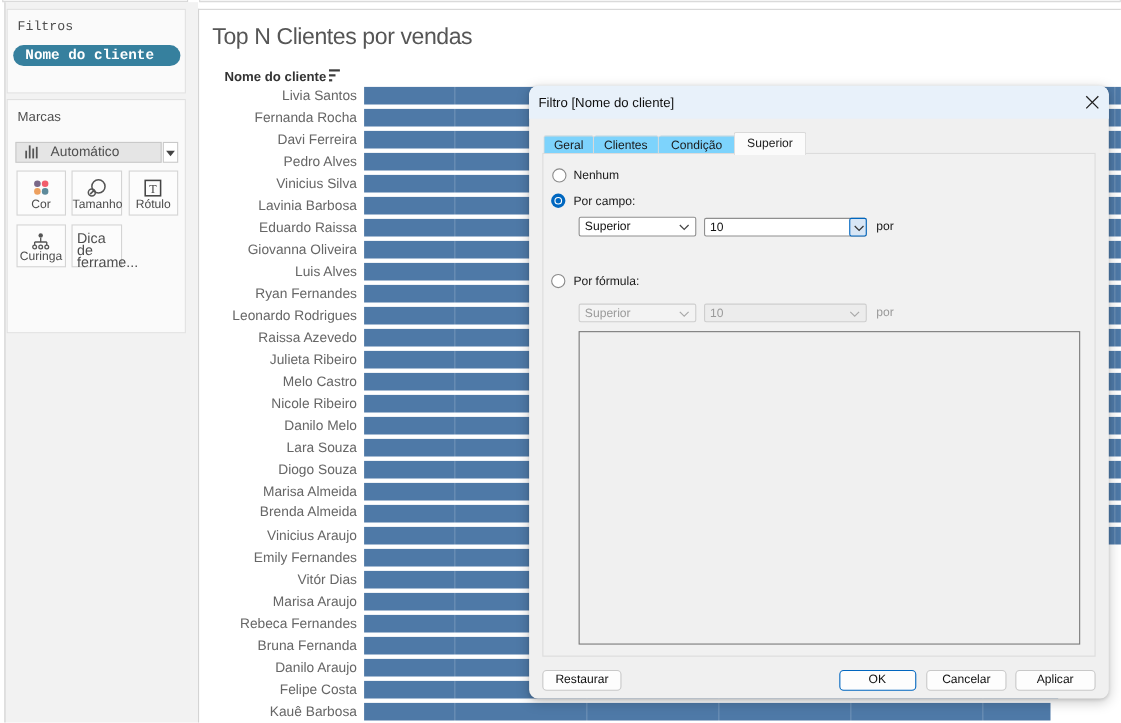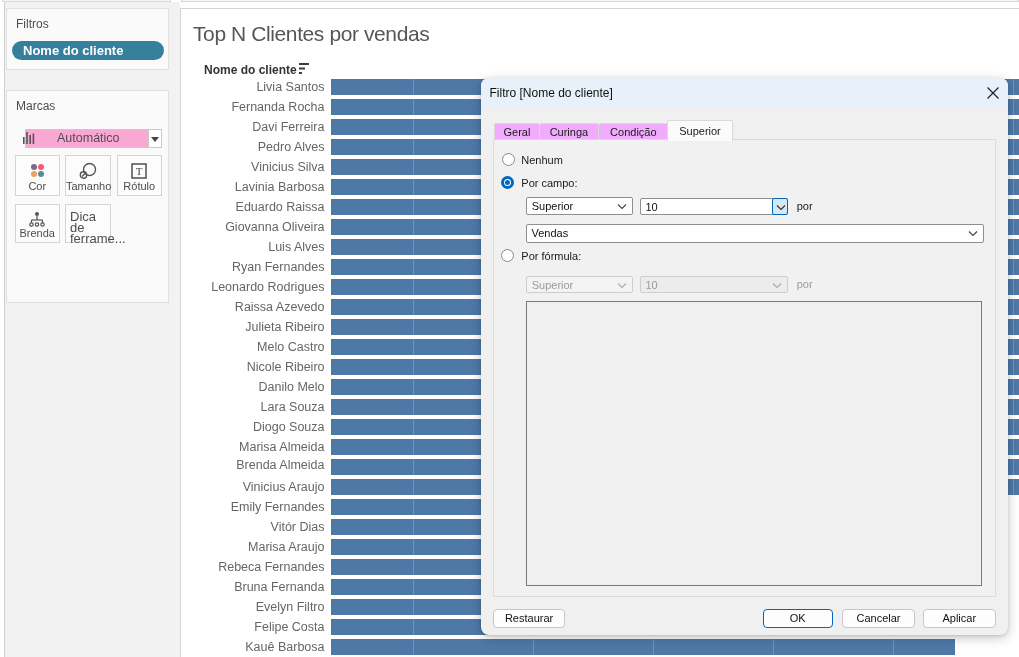--- a/index.html
+++ b/index.html
@@ -7,26 +7,26 @@
 .abs { position:absolute; }
 
 
 #topl { position:absolute; left:2px; top:-6px; width:169px; height:8px; border:1px solid #d8d8d8; background:#f5f5f5;}
 #topr { position:absolute; left:181px; top:-6px; width:838px; height:8px; border:1px solid #d8d8d8; background:#f5f5f5;}
 
 
 #sidebar { position:absolute; left:4px; top:2px; width:176px; height:655px;
   background:#f2f2f2; border-left:1px solid #d0d0d0; }
 .panel { position:absolute; background:#fafafa; border:1px solid #e0e0e0; left:6px; width:163px; }
-#pfilt { top:8px; height:62px; }
+#pfilt { top:8px; height:77px;font-family:Liberation Mono, monospace; }
 #pmarc { top:90px; height:213px; }
 .plabel { position:absolute; left:9px; top:8px; font-size:12px; color:#4d4d4d; }
 #pill { position:absolute; left:5px; top:31.5px; width:152px; height:19.5px; border-radius:10px;
   background:#36809e; color:#fff; font-size:13px; font-weight:bold; line-height:19.5px; padding-left:11px; }
-#autobox { position:absolute; left:18px; top:38px; width:133px; height:19px; background:#f9a8d4;
+#autobox { position:absolute; left:7px; top:38px; width:133px; height:19px; background:#e5e5e5;
   border:1px solid #c9c9c9; font-size:12.5px; color:#4f4f4f; line-height:17px; padding-left:31px;}
 #autobtn { position:absolute; left:141px; top:38px; width:14px; height:19px; background:#fff;
   border:1px solid #c9c9c9; }
 #autobtn:after { content:""; position:absolute; left:2px; top:7px; border:4px solid transparent; border-top:5px solid #444; }
 .mbtn { position:absolute; width:45.5px; height:41px; background:#fcfcfc; border:1px solid #d4d4d4; text-align:center; }
 .mbtn .t { position:absolute; bottom:3px; width:100%; font-size:11px; color:#4d4d4d; }
 .mbtn svg { position:absolute; top:6px; left:50%; margin-left:-9px; }
 #bdica { font-size:13px; color:#4d4d4d; padding-top:7.5px; line-height:10.8px; text-align:left; padding-left:4px;}
 
 
@@ -41,21 +41,21 @@
 
 
 #dlg { position:absolute; left:481px; top:78px; width:527px; height:557px; background:#f0f0f0;
   border-radius:8px; box-shadow:0 3px 12px rgba(0,0,0,0.22), 0 1px 3px rgba(0,0,0,0.12); font-size:11px; color:#1a1a1a;padding-left:37px;}
 #dtitle { position:absolute; left:0; top:0; width:100%; height:30px; background:#e8f1fa;
   border-radius:8px 8px 0 0; line-height:30px; padding-left:8.5px; font-size:12px; color:#111; }
 #dclose { position:absolute; right:8px; top:8px; width:14px; height:14px; }
 
 #tabpage { position:absolute; left:11.5px; top:61.4px; width:503px; height:458px;
   border:1px solid #dcdcdc; background:#f1f1f1; }
-.tab { position:absolute; top:44.6px; height:16.8px; background:#f0abfc; border:1px solid #d9d9d9;
+.tab { position:absolute; top:44.6px; height:16.8px; background:#7dd3fc; border:1px solid #d9d9d9;
   border-bottom:none; text-align:center; font-size:11px; line-height:17px; border-radius:2px 2px 0 0;}
 #tabsup { position:absolute; left:186px; top:41.5px; width:66px; height:21px; background:#fbfbfb;
   border:1px solid #d9d9d9; border-bottom:none; border-radius:2px 2px 0 0; text-align:center;
   font-size:11px; line-height:20px; z-index:3;}
 
 .radio { position:absolute; width:13px; height:13px; border-radius:50%; background:#fff; border:1px solid #8a8a8a;}
 .radio.sel { background:#0067c0; border:none; }
 .radio.sel:before { content:""; position:absolute; left:3px; top:3px; width:7px; height:7px; border-radius:50%; background:#fff; }
 .radio.sel:after { content:""; position:absolute; left:4px; top:4px; width:5px; height:5px; border-radius:50%; background:#0067c0; }
 .dlbl { position:absolute; font-size:11px; color:#1a1a1a; }
@@ -134,21 +134,21 @@
 <div class="rlab" style="top:497.2px">Emily Fernandes</div>
 <div class="bar" style="top:499.2px;width:674.5px"></div>
 <div class="rlab" style="top:517.2px">Vitór Dias</div>
 <div class="bar" style="top:519.2px;width:668.5px"></div>
 <div class="rlab" style="top:537.2px">Marisa Araujo</div>
 <div class="bar" style="top:539.2px;width:661.5px"></div>
 <div class="rlab" style="top:557.2px">Rebeca Fernandes</div>
 <div class="bar" style="top:559.2px;width:654.5px"></div>
 <div class="rlab" style="top:577.2px">Bruna Fernanda</div>
 <div class="bar" style="top:579.2px;width:647.5px"></div>
-<div class="rlab" style="top:597.2px">Evelyn Filtro</div>
+<div class="rlab" style="top:597.2px">Danilo Araujo</div>
 <div class="bar" style="top:599.2px;width:639.5px"></div>
 <div class="rlab" style="top:617.2px">Felipe Costa</div>
 <div class="bar" style="top:619.2px;width:631.5px"></div>
 <div class="rlab" style="top:637.2px">Kauê Barbosa</div>
 <div class="bar" style="top:639.2px;width:624.5px"></div>
 <div class="grid" style="left:413px"></div>
 <div class="grid" style="left:533px"></div>
 <div class="grid" style="left:653px"></div>
 <div class="grid" style="left:773px"></div>
 <div class="grid" style="left:893px"></div>
@@ -197,33 +197,33 @@
     <svg width="18" height="18" viewBox="0 0 18 18">
       <circle cx="9" cy="3" r="2" fill="#555"></circle>
       <line x1="9" y1="5" x2="9" y2="9" stroke="#555" stroke-width="1.2"></line>
       <line x1="3.5" y1="9" x2="14.5" y2="9" stroke="#555" stroke-width="1.2"></line>
       <line x1="3.5" y1="9" x2="3.5" y2="12" stroke="#555" stroke-width="1.2"></line>
       <line x1="14.5" y1="9" x2="14.5" y2="12" stroke="#555" stroke-width="1.2"></line>
       <circle cx="3.5" cy="13.5" r="1.7" fill="none" stroke="#555" stroke-width="1.2"></circle>
       <circle cx="9" cy="13.5" r="1.7" fill="none" stroke="#555" stroke-width="1.2"></circle>
       <circle cx="14.5" cy="13.5" r="1.7" fill="none" stroke="#555" stroke-width="1.2"></circle>
     </svg>
-    <div class="t">Brenda</div>
+    <div class="t">Curinga</div>
   </div>
   <div class="mbtn" id="bdica" style="left:58px;top:112.5px;height:39px">Dica de<br>ferrame...</div>
 </div>
 
 <div id="dlg">
   <div id="dtitle">Filtro [Nome do cliente]</div>
   <svg id="dclose" viewBox="0 0 14 14">
       <path d="M1.5 1.5 L12.5 12.5 M12.5 1.5 L1.5 12.5" stroke="#222" stroke-width="1.2"></path>
     </svg>
   <div id="tabpage"></div>
   <div class="tab" style="left:12.9px;width:46.2px;">Geral</div>
-  <div class="tab" style="left:59.1px;width:58.6px;border-left:none;">Curinga</div>
+  <div class="tab" style="left:59.1px;width:58.6px;border-left:none;">Clientes</div>
   <div class="tab" style="left:117.7px;width:70.3px;border-left:none;">Condição</div>
   <div id="tabsup">Superior</div>
 
   <div class="radio" style="left:20.7px;top:75.4px"></div>
   <div class="dlbl" style="left:40.3px;top:76.4px">Nenhum</div>
   <div class="radio sel" style="left:20.2px;top:98.1px"></div>
   <div class="dlbl" style="left:40.3px;top:99.1px">Por campo:</div>
 
   <div class="combo" style="left:45.2px;top:119.3px;width:107.1px;height:18.1px;">Superior
     <svg width="10" height="7" viewBox="0 0 10 7">
@@ -231,25 +231,20 @@
       </svg>
   </div>
   <div class="combo" style="left:159px;top:119.9px;width:148.1px;height:17.2px;">10</div>
   <div class="abs" style="left:290.8px;top:119.9px;width:16.3px;height:17.2px;background:#d8e6f5;border:1px solid #0067c0;border-radius:2px;">
     <svg style="position:absolute;left:3px;top:5px" width="10" height="7" viewBox="0 0 10 7">
         <path d="M1 1.5 L5 5.5 L9 1.5" fill="none" stroke="#333" stroke-width="1.1"></path>
       </svg>
   </div>
   <div class="dlbl" style="left:315.7px;top:122px">por</div>
 
-  <div class="combo" style="left:45px;top:146.3px;width:458px;height:18.7px;">Vendas
-    <svg width="10" height="7" viewBox="0 0 10 7">
-        <path d="M1 1.5 L5 5.5 L9 1.5" fill="none" stroke="#444" stroke-width="1.1"></path>
-      </svg>
-  </div>
 
 
   <div class="radio" style="left:20.2px;top:171.4px"></div>
   <div class="dlbl" style="left:40.3px;top:172.4px">Por fórmula:</div>
 
   <div class="combo dis" style="left:45.2px;top:198px;width:107.1px;height:17px;">Superior
     <svg width="10" height="7" viewBox="0 0 10 7">
         <path d="M1 1.5 L5 5.5 L9 1.5" fill="none" stroke="#aaa" stroke-width="1.1"></path>
       </svg>
   </div>

